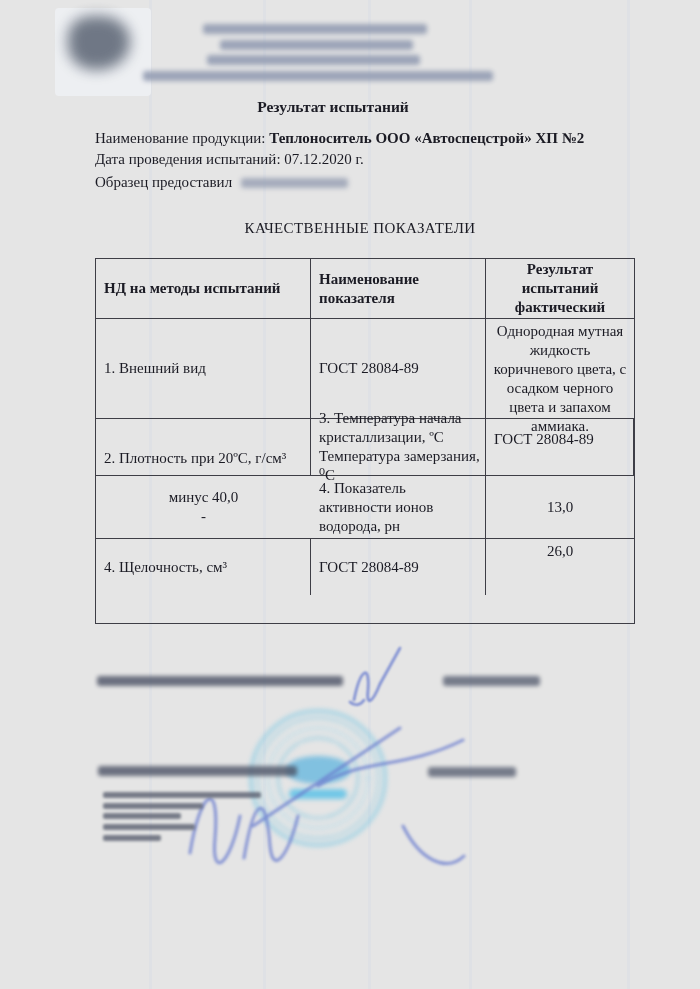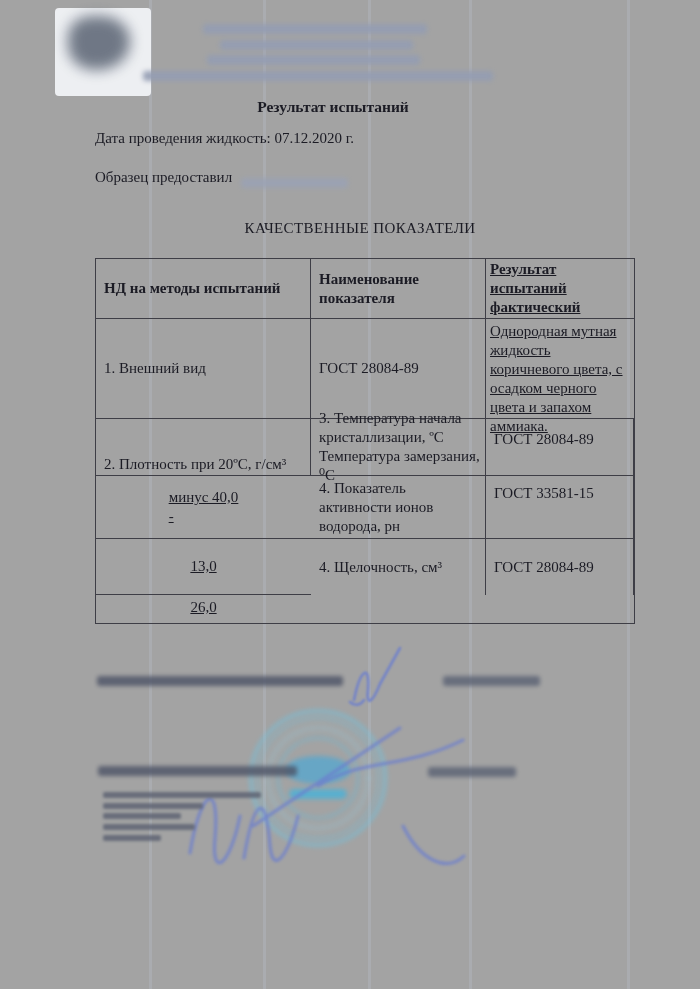--- a/index.html
+++ b/index.html
@@ -3,21 +3,21 @@
 <meta charset="utf-8">
 <style>
   * { margin: 0; padding: 0; box-sizing: border-box; }
   html, body { background: #ffffff; }
   body { font-family: "Liberation Serif", "DejaVu Serif", serif; color: #1b1b24; }
 
   .page {
     position: relative;
     width: 700px; height: 989px;
     margin: 0 auto;
-    background: #a3a3a3;
+    background: #e5e5e5;
     overflow: hidden;
   }
 
   
   .streak {
     position: absolute; top: 0; bottom: 0; width: 3px;
     background: rgba(199,212,231,0.20);
   }
 
   
@@ -39,48 +39,48 @@
   .hbar3 { left: 207px; top: 55px; width: 213px; }
   .hbar4 { left: 143px; top: 71px; width: 350px; }
 
   
   .doc-title {
     position: absolute; left: 0; top: 98px; width: 666px;
     text-align: center; font-weight: bold; font-size: 15.5px;
   }
   .info-block { position: absolute; left: 95px; top: 128px; width: 540px; font-size: 15px; line-height: 21px; }
   .info-line b { font-weight: bold; }
-  .sample-line { margin-top: 18px; display: flex; align-items: flex-end; }
+  .sample-line { margin-top: 2px; display: flex; align-items: center; }
   .sample-redact {
     display: inline-block; width: 107px; height: 10px; margin-left: 9px;
     background: #9aa2b5; border-radius: 3px; filter: blur(2.4px); opacity: 0.85;
   }
   .section-title {
     position: absolute; left: 0; top: 220px; width: 720px;
     text-align: center; font-size: 15px; letter-spacing: 0.4px;
   }
 
   
   .tbl {
     position: absolute; left: 95px; top: 258px;
     display: grid;
     grid-template-columns: 215px 175px 148px;
     grid-template-rows: 60px 100px 57px 63px 56px 28px;
     border: 1.6px solid #3e3e46;
     font-size: 15px; line-height: 19px;
   }
   .cell { border-right: 1.6px solid #3e3e46; border-bottom: 1.6px solid #3e3e46;
           display: flex; align-items: center; padding: 3px 4px 3px 8px; }
-  .cell.c3 { border-right: none; justify-content: center; padding: 3px 4px; text-decoration: underline; }
+  .cell.c3 { border-right: none; justify-content: center; text-align: center; padding: 3px 4px; }
   .cell.lastrow { border-bottom: none; }
   .cell.head { font-weight: bold; }
   .cell.head.c3 { align-items: center; }
   .pre { white-space: pre-line; }
   .r1r { align-items: flex-start; padding-top: 4px; }
-  .r2n, .r2m { align-items: flex-end; padding-bottom: 1px; }
+  .r2n, .r2m { align-items: flex-end; padding-bottom: 7px; }
   .r2r { align-items: flex-start; padding-top: 8px; }
   .r3m { align-items: flex-start; padding-top: 11px; }
   .r4m { align-items: flex-start; padding-top: 8px; }
   .r5r { align-items: flex-start; padding-top: 2px; }
 
   
   .sig-bar {
     position: absolute; height: 10px; border-radius: 3px;
     background: #4d5366; filter: blur(2.2px); opacity: 0.8; z-index: 6;
   }
@@ -118,21 +118,22 @@
   <div class="logo-backdrop"></div>
   <div class="logo-blob"></div>
   <div class="redact-bar hbar1"></div>
   <div class="redact-bar hbar2"></div>
   <div class="redact-bar hbar3"></div>
   <div class="redact-bar hbar4"></div>
 
   <div class="doc-title">Результат испытаний</div>
 
   <div class="info-block">
-    <div class="info-line"><span>Дата проведения жидкость:</span>&nbsp;<span>07.12.2020 г.</span></div>
+    <div class="info-line"><span>Наименование продукции:</span>&nbsp;<b>Теплоноситель ООО «Автоспецстрой» ХП №2</b></div>
+    <div class="info-line"><span>Дата проведения испытаний:</span>&nbsp;<span>07.12.2020 г.</span></div>
     <div class="sample-line">
         <span>Образец предоставил</span>
         <span class="sample-redact"></span>
       </div>
   </div>
 
   <div class="section-title">КАЧЕСТВЕННЫЕ ПОКАЗАТЕЛИ</div>
 
   <div class="tbl">
     <div class="cell head c2">НД на методы испытаний</div>
@@ -145,21 +146,20 @@
 
     <div class="cell c1 r2n">2. Плотность при 20ºС, г/см³</div>
 
     <div class="cell c1 pre">3. Температура начала кристаллизации, ºС
 Температура замерзания, ⁰С</div>
     <div class="cell c2 r3m">ГОСТ 28084-89</div>
     <div class="cell c3 pre">минус 40,0
 -</div>
 
     <div class="cell c1">4. Показатель активности ионов водорода, рн</div>
-    <div class="cell c2 r4m">ГОСТ 33581-15</div>
     <div class="cell c3">13,0</div>
 
     <div class="cell c1 lastrow">4. Щелочность, см³</div>
     <div class="cell c2 lastrow">ГОСТ 28084-89</div>
     <div class="cell c3 lastrow r5r">26,0</div>
   </div>
 
   <svg class="svg-abs stamp-svg" width="172" height="172" viewBox="0 0 172 172">
     <circle cx="86" cy="86" r="67" fill="none" stroke="#6cc4e4" stroke-width="2.6"></circle>
     <circle cx="86" cy="86" r="60" fill="none" stroke="#6cc4e4" stroke-width="1.3"></circle>

